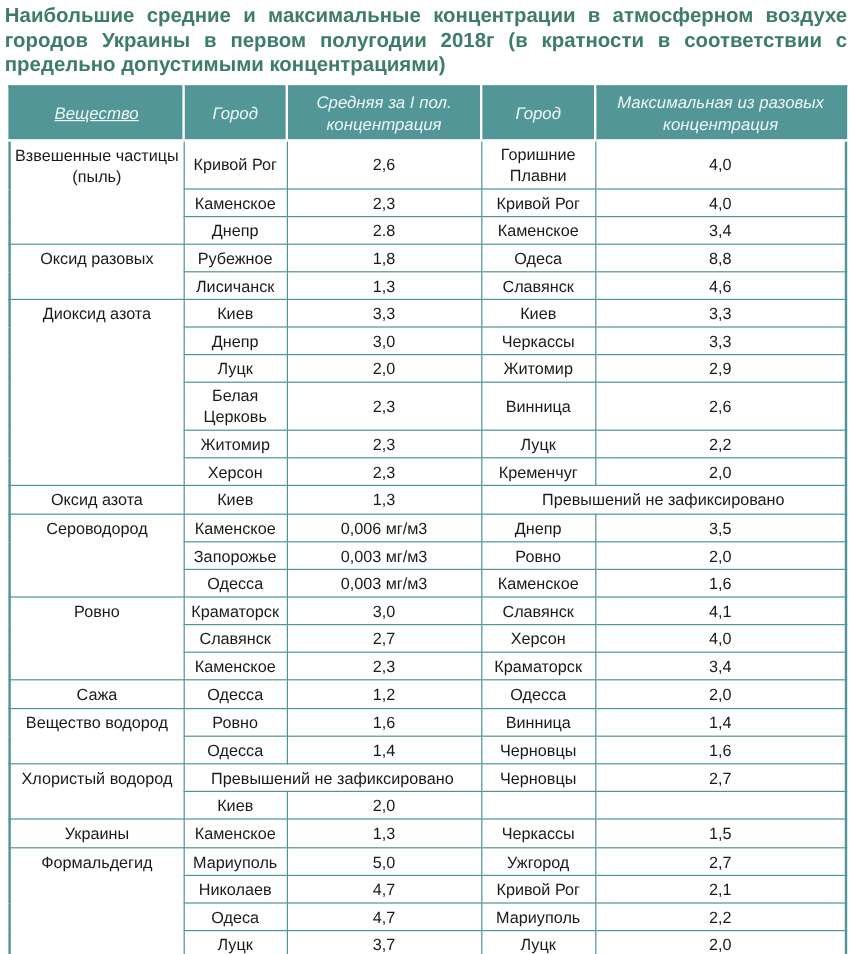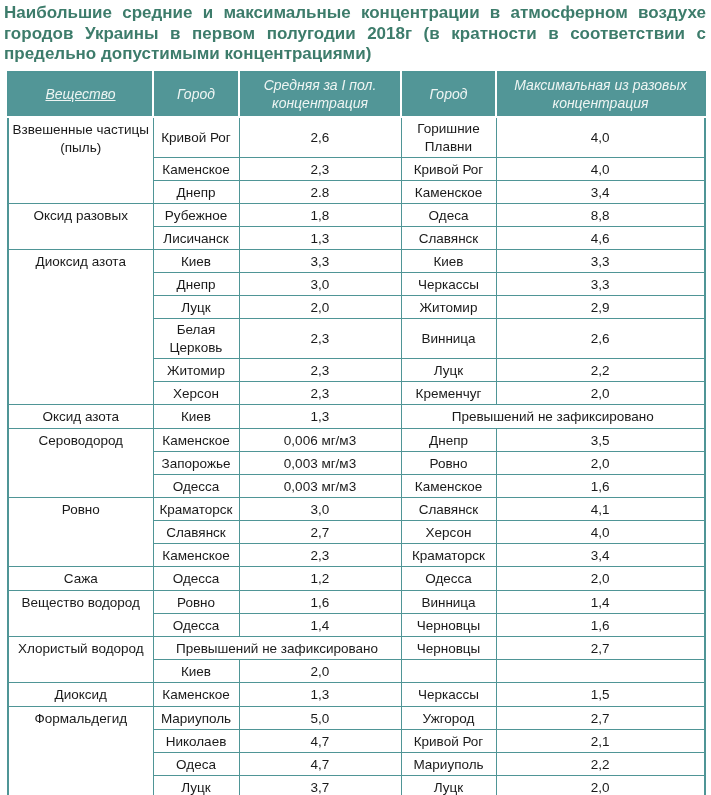--- a/index.html
+++ b/index.html
@@ -223,21 +223,21 @@
           <td>Черновцы</td>
           <td>2,7</td>
         </tr>
         <tr>
           <td>Киев</td>
           <td>2,0</td>
           <td></td>
           <td></td>
         </tr>
         <tr>
-          <td rowspan="1" class="substance">Диоксид</td>
+          <td rowspan="1" class="substance">Украины</td>
           <td>Каменское</td>
           <td>1,3</td>
           <td>Черкассы</td>
           <td>1,5</td>
         </tr>
         <tr>
           <td rowspan="5" class="substance">Формальдегид</td>
           <td>Мариуполь</td>
           <td>5,0</td>
           <td>Ужгород</td>

